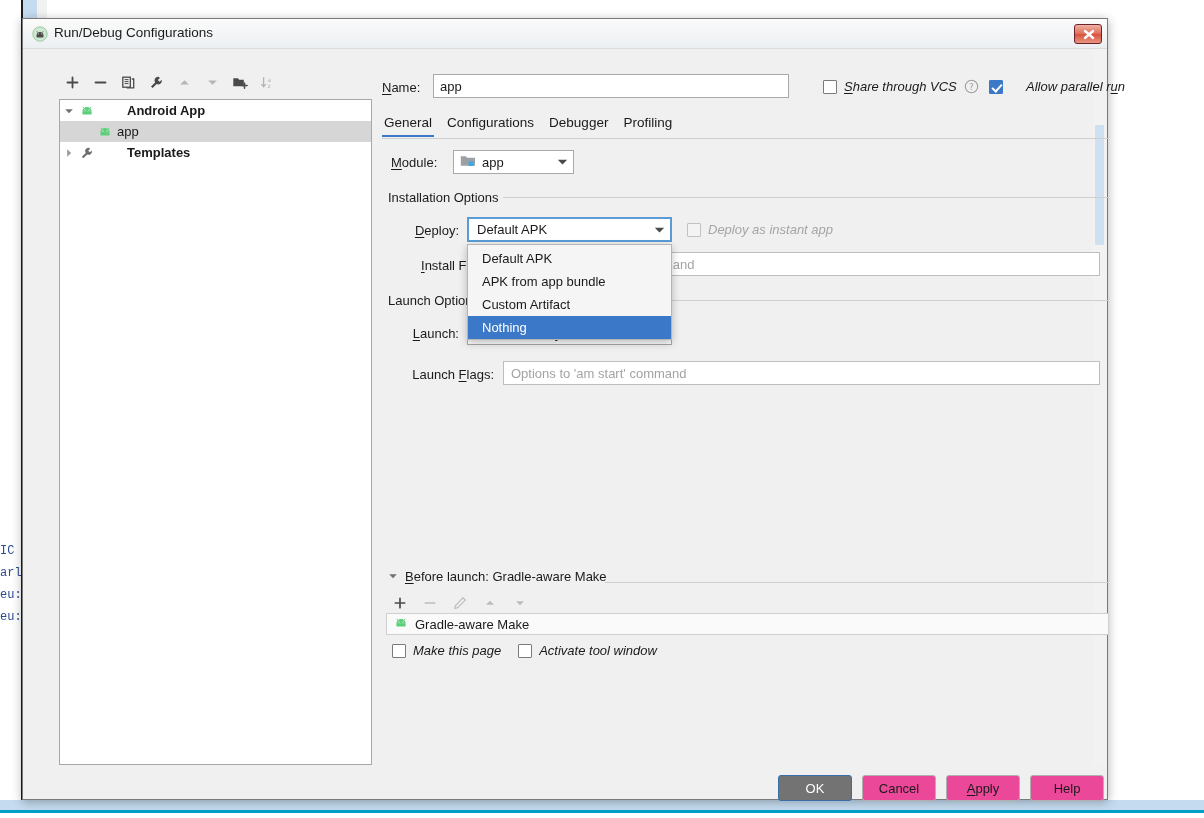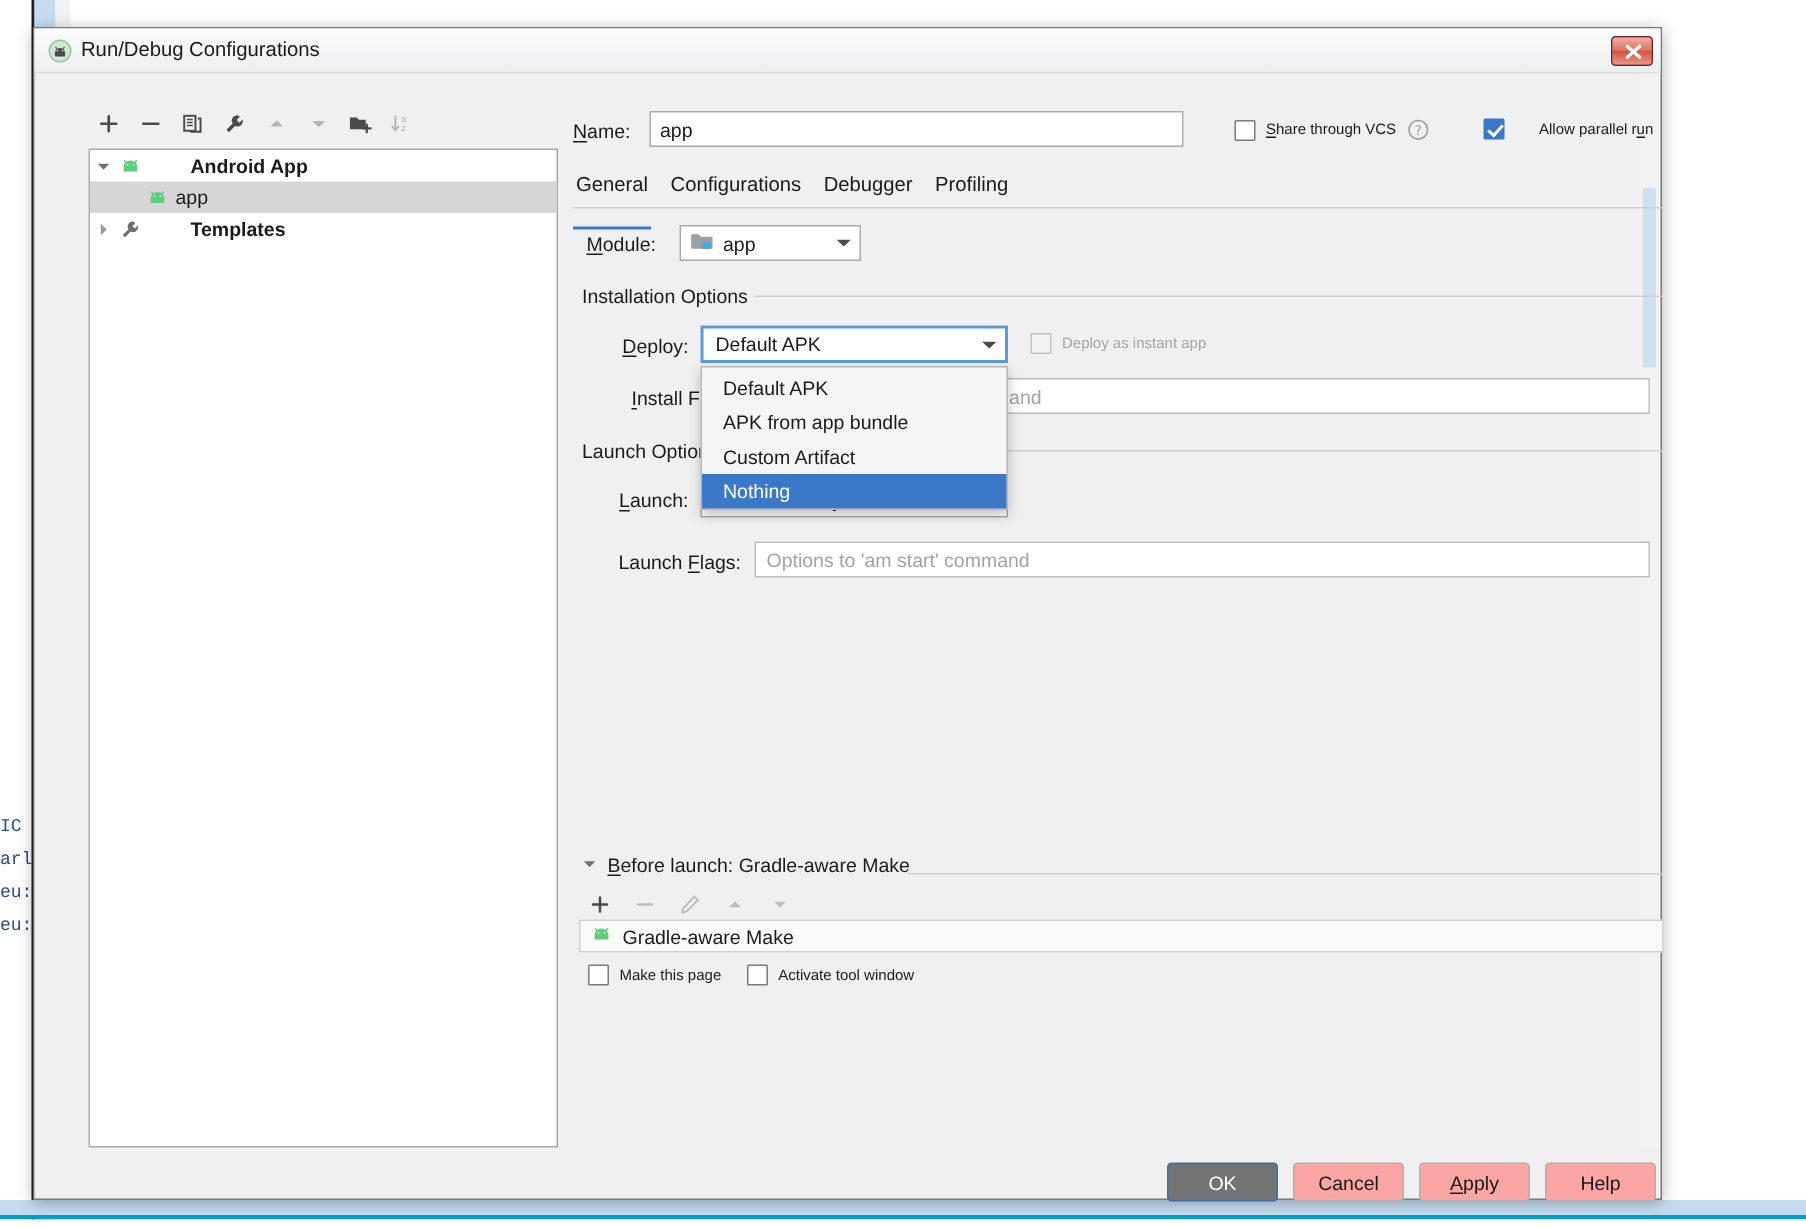--- a/index.html
+++ b/index.html
@@ -147,32 +147,32 @@
     border-radius: 1px; cursor: pointer; position: relative;
   }
   .cb.checked { background: #3c78c8; border-color: #3c78c8; }
   .cb.checked::after {
     content: ""; position: absolute; left: 4px; top: 1px;
     width: 4px; height: 8px;
     border: solid #ffffff; border-width: 0 2px 2px 0;
     transform: rotate(42deg);
   }
   .cb.disabled { border-color: #c2c2c2; background: #f3f3f3; cursor: default; }
-  .cb-text { font-size: 10px; cursor: pointer; white-space: nowrap; }
+  .cb-text { font-size: 13px; cursor: pointer; white-space: nowrap; font-style: italic; }
   .cb-text.disabled { color: #a5a5a5; cursor: default; }
   .help-ico { width: 15px; height: 15px; cursor: pointer; }
 
   
   .tabs {
     position: absolute; left: 359px; top: 96px;
     width: 727px; height: 24px;
     display: flex; align-items: flex-start; gap: 11px;
   }
   .tab {
-    font-size: 13.5px; padding: 0 2px 21px 2px; cursor: pointer;
+    font-size: 13.5px; padding: 0 2px 5px 2px; cursor: pointer;
     color: #1a1a1a; border-bottom: 2px solid transparent;
   }
   .tab.active { border-bottom-color: #3c78c8; }
   .tabs-rule {
     position: absolute; left: 359px; top: 119px;
     width: 727px; height: 1px; background: #cfcfcf;
   }
 
   
   .mod-label { position: absolute; left: 368px; top: 136px; font-size: 13px; }
@@ -249,21 +249,21 @@
   }
 
   
   .btnbar {
     position: absolute; left: 755px; top: 756px;
     display: flex; align-items: center; gap: 10px;
   }
   .btn {
     height: 26px; min-width: 74px; padding: 0 14px;
     border: 1px solid #b0b0b0; border-radius: 3px;
-    background: #fca5a5; font-size: 13px; font-family: inherit;
+    background: #ec4899; font-size: 13px; font-family: inherit;
     color: #1a1a1a; cursor: pointer;
     display: flex; align-items: center; justify-content: center;
   }
   .btn.primary {
     background: #737373; border-color: #3a6ea8; color: #ffffff;
   }
   .u { text-decoration: underline; text-underline-offset: 2px; }
 </style>
 </head>
 <body>

